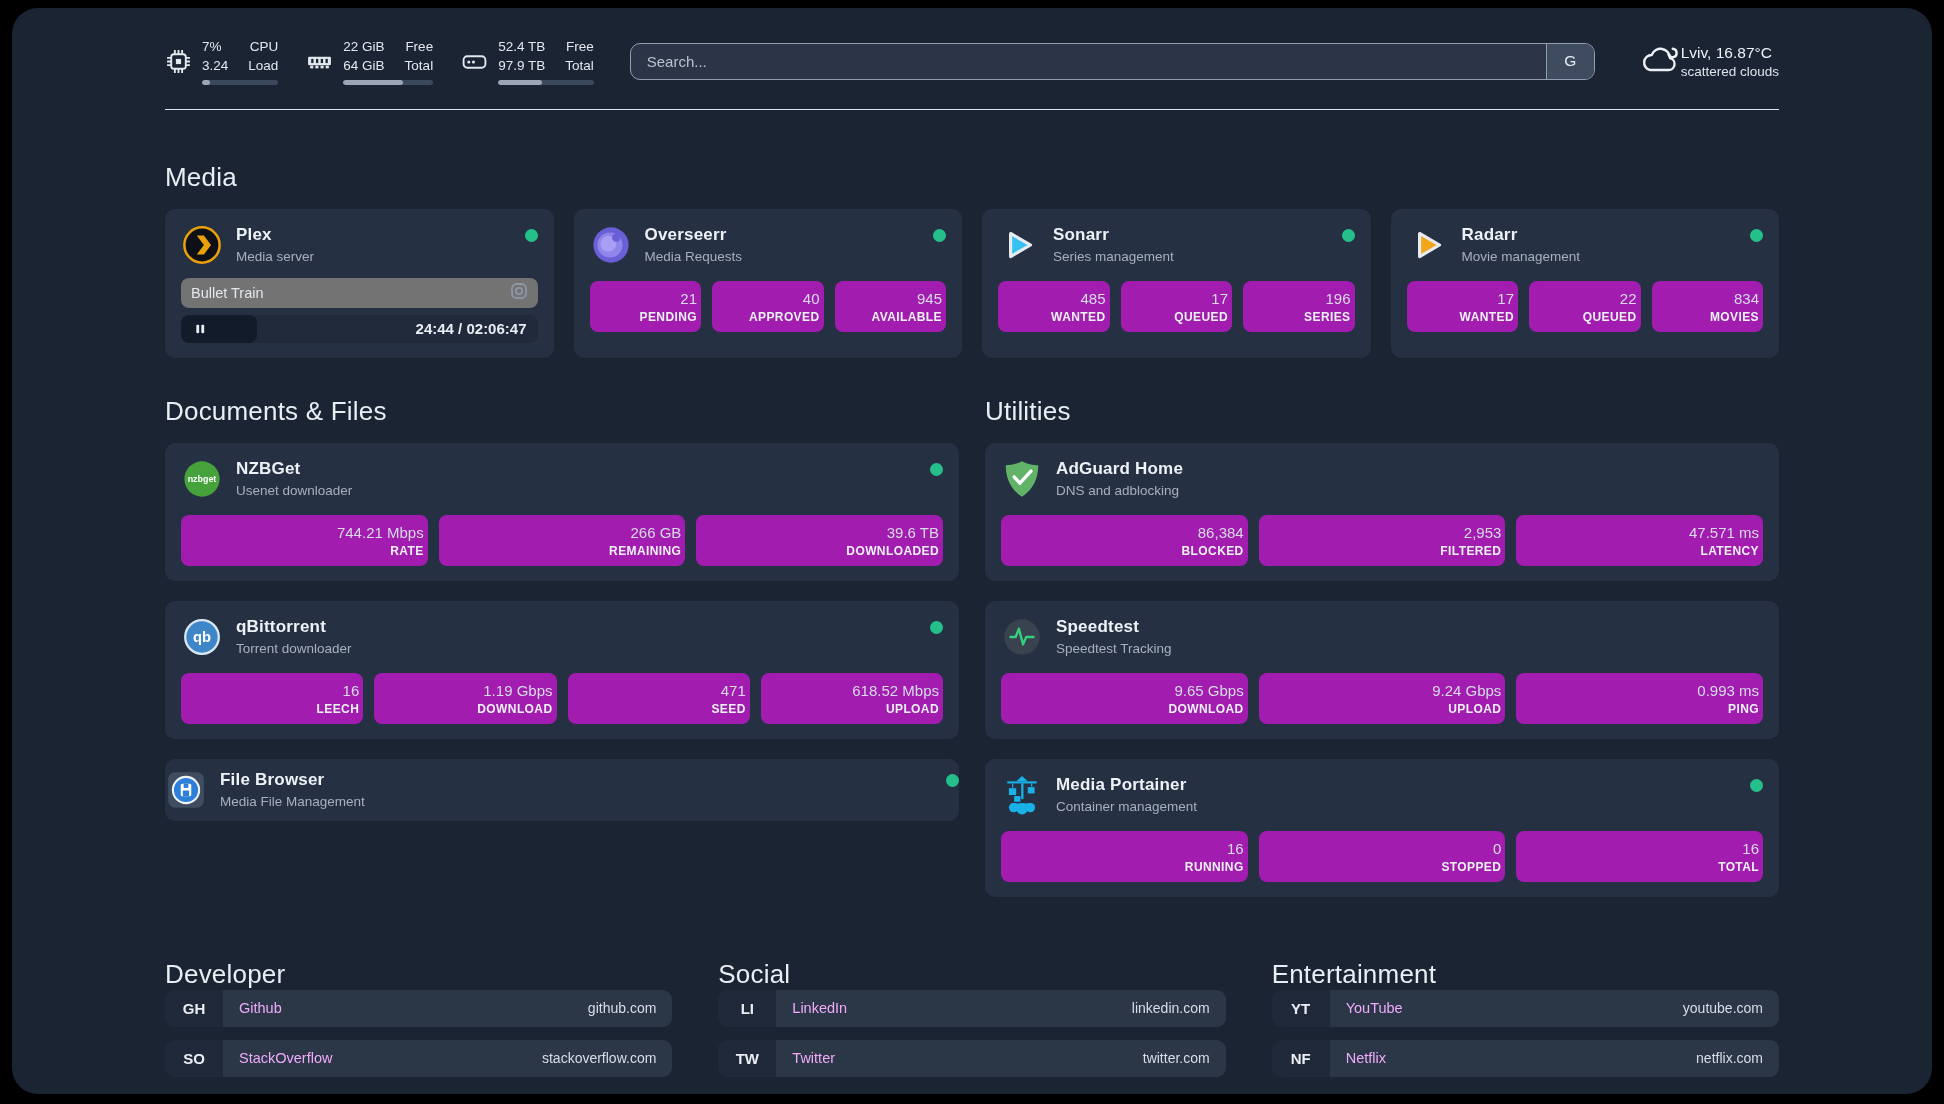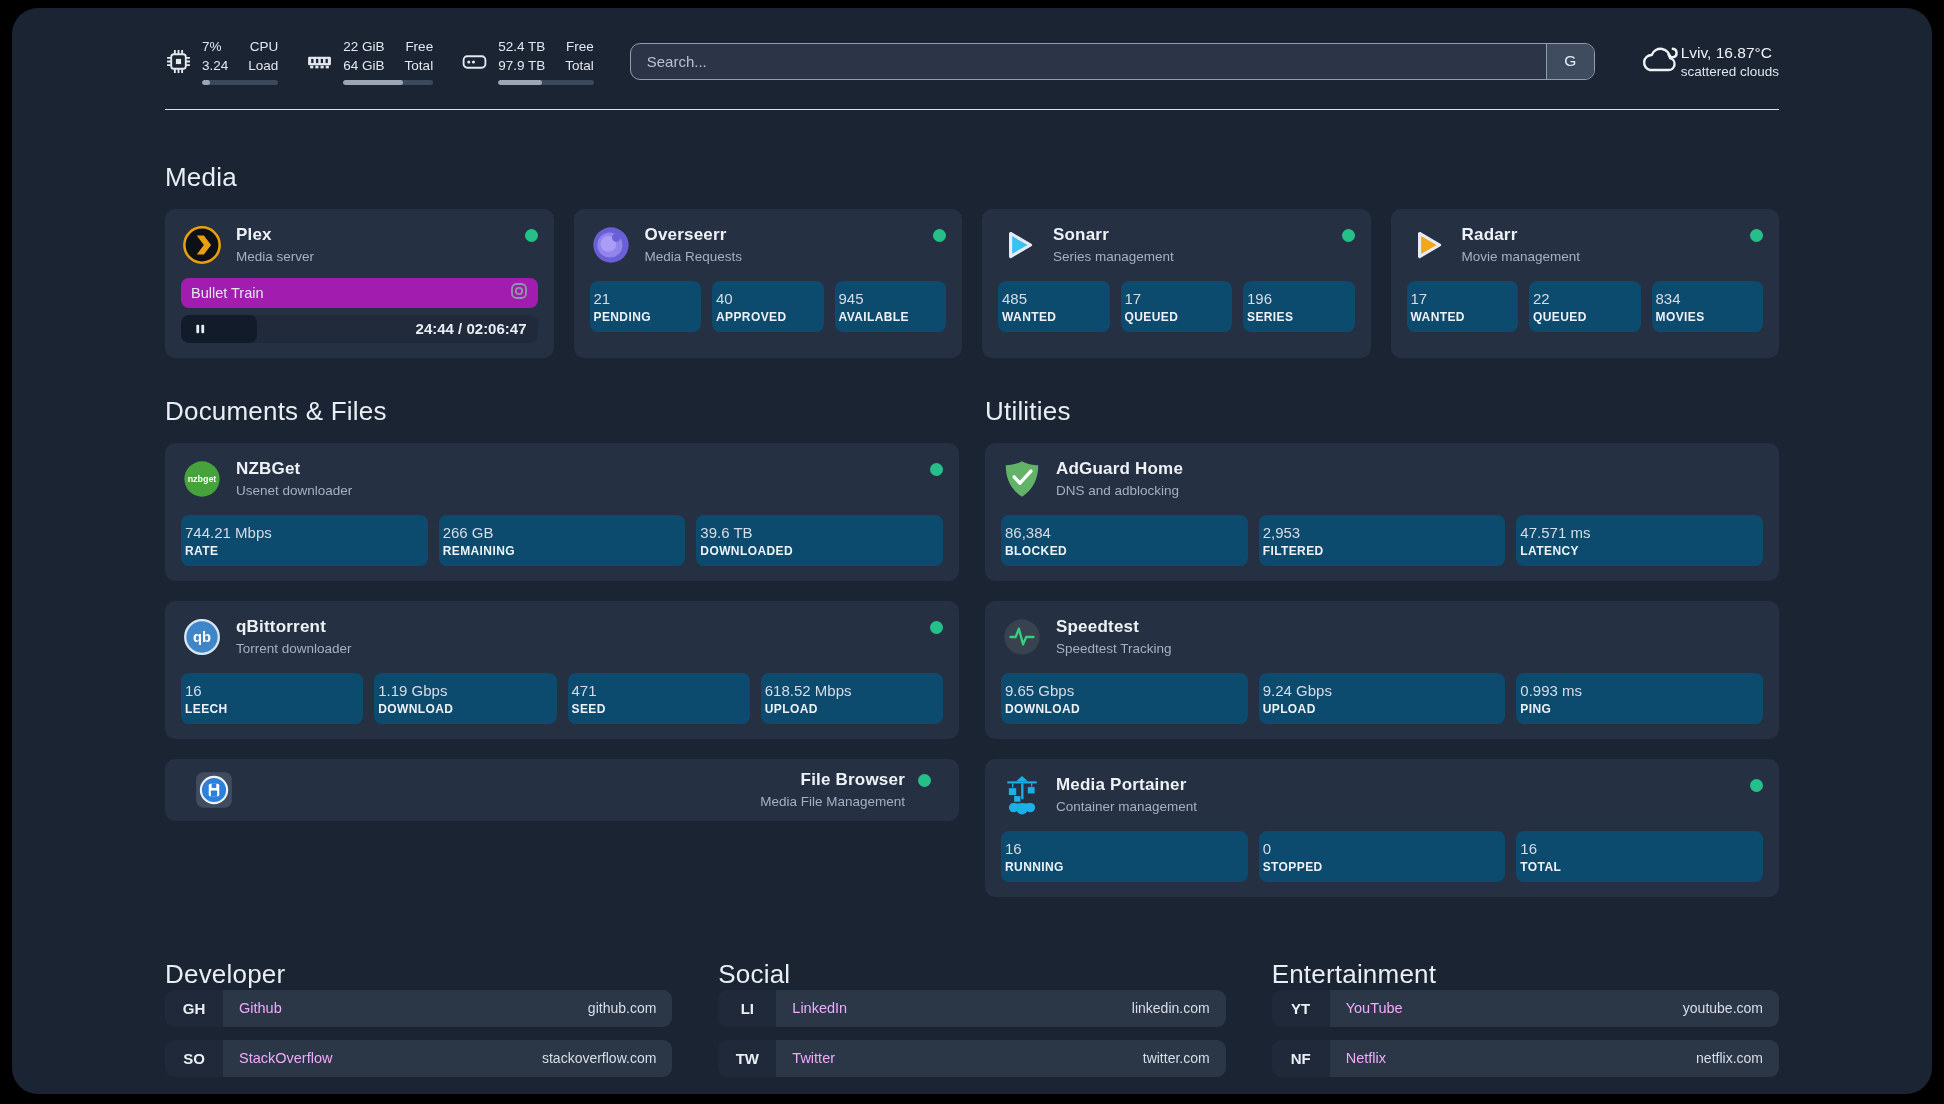--- a/index.html
+++ b/index.html
@@ -32,33 +32,33 @@
   .media-title { margin-top:52px; }
   .media-grid { display:grid; grid-template-columns:repeat(4,1fr); gap:20px; margin-top:16px;border-radius:22px; }
   .card { background:#253042; border-radius:10px; padding:15px 16px; }
   .card-head { display:flex; align-items:flex-start; gap:13px; }
   .app-icon { width:42px; height:42px; flex:0 0 auto; }
   .app-meta { flex:1; padding-top:1px; }
   .app-name { font-size:17px; font-weight:700; color:#eef2f7; letter-spacing:.2px; }
   .app-desc { font-size:13.5px; color:#a6b0bf; margin-top:4px; }
   .status-dot { width:13px; height:13px; border-radius:50%; background:#25c08a; margin-top:5px; flex:0 0 auto; }
   .stats { display:flex; gap:11px; margin-top:15px; }
-  .stat { flex:1; background:#0c4a6e; border-radius:8px; padding:9px 4px 8px; text-align:left; }
+  .stat { flex:1; background:#a21caf; border-radius:8px; padding:9px 4px 8px; text-align:right; }
   .stat-value { font-size:15px; color:#d6dce6; }
   .stat-label { font-size:12px; font-weight:700; color:#eef2f7; margin-top:3px; letter-spacing:.4px; }
   
-  .np-row { background:#a21caf; border-radius:8px; margin-top:12px; height:30px; display:flex; align-items:center; justify-content:space-between; padding:0 10px; }
+  .np-row { background:#737373; border-radius:8px; margin-top:12px; height:30px; display:flex; align-items:center; justify-content:space-between; padding:0 10px; }
   .np-title { font-size:14.5px; color:#e2e7ee; }
   .player-bar { background:#202a3a; border-radius:8px; margin-top:7px; height:28px; display:flex; align-items:center; justify-content:space-between; overflow:hidden; }
   .pause-chip { width:76px; height:28px; background:#121b2a; border:none; border-radius:8px; display:flex; align-items:center; justify-content:flex-start; padding-left:12px; cursor:pointer; }
   .player-time { font-size:15px; font-weight:600; color:#e8edf4; padding-right:11px; }
   
   .cols2 { display:grid; grid-template-columns:1fr 1fr; column-gap:26px; margin-top:38px; align-items:start; }
   .stack { display:flex; flex-direction:column; gap:20px; margin-top:16px; }
-  .card.slim { padding:10px 28px;text-align:right; }
+  .card.slim { padding:10px 0; }
   
   .bookmarks { display:grid; grid-template-columns:repeat(3,1fr); column-gap:46px; margin-top:62px; align-items:start; }
   .bm-list { }
   .bm-row { display:flex; height:37px; margin-bottom:13px; border-radius:9px; overflow:hidden; cursor:pointer; }
   .bm-abbr { width:58px; background:#1f2939; display:flex; align-items:center; justify-content:center; font-weight:700; font-size:15px; color:#ebeff5; flex:0 0 auto; }
   .bm-pill { flex:1; background:#2b3647; display:flex; align-items:center; justify-content:space-between; padding:0 16px; }
   .bm-name { font-size:14.5px; color:#f0abfc; }
   .bm-url { font-size:14px; color:#d8dee8; }
 </style>
 </head>

